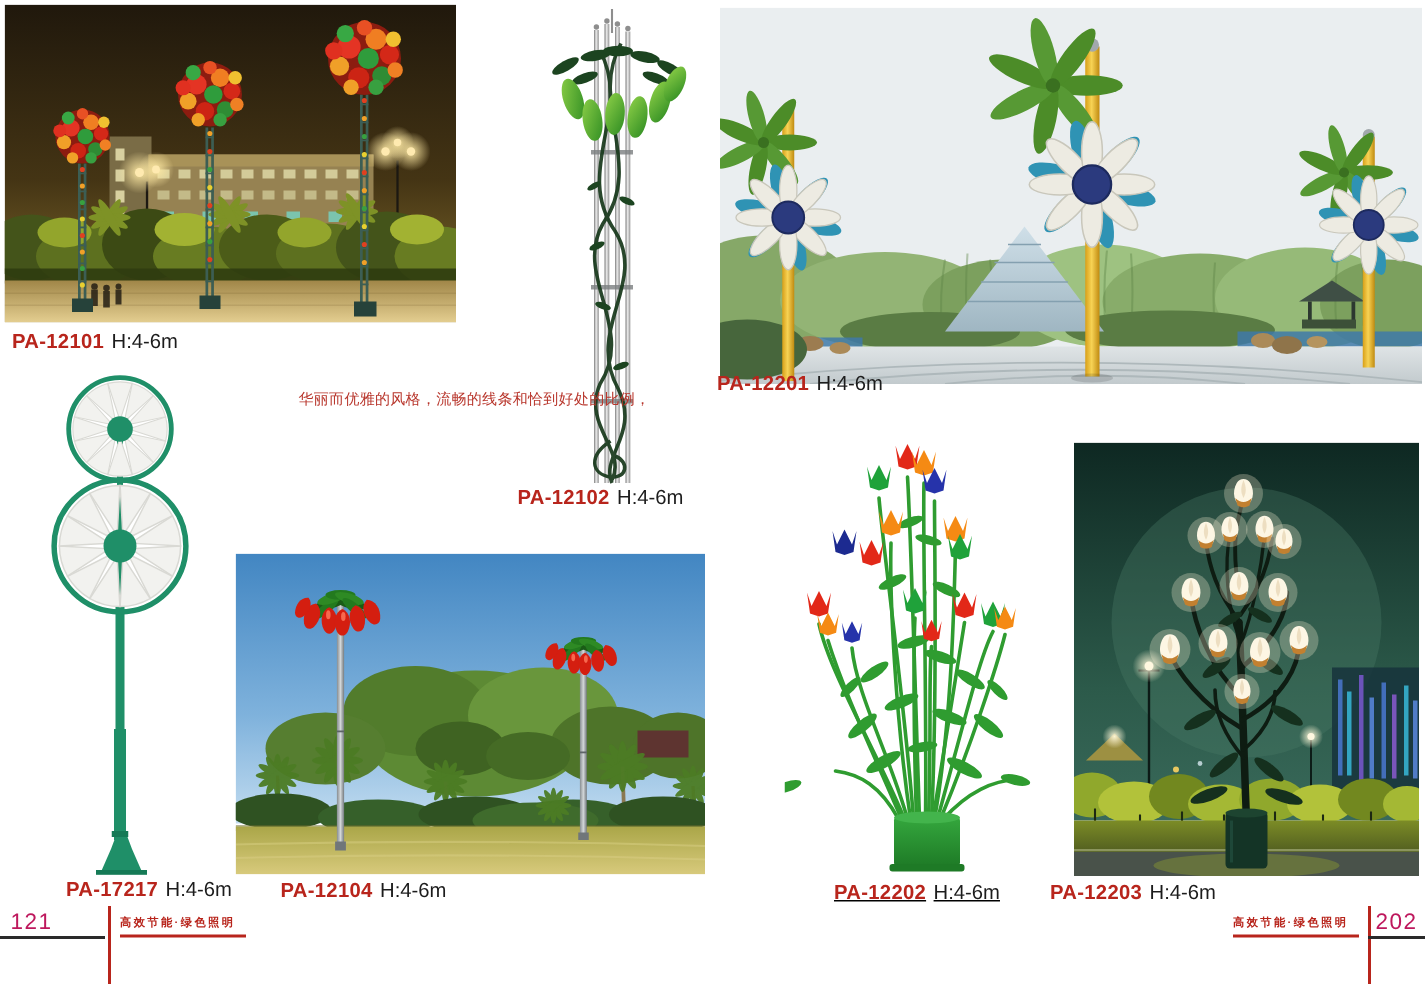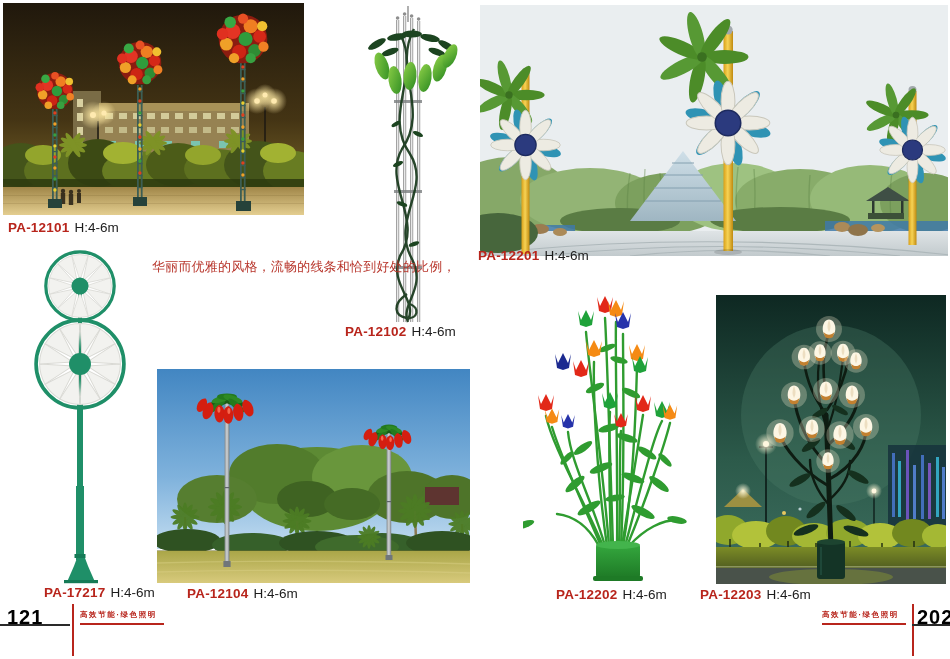--- a/index.html
+++ b/index.html
@@ -5,23 +5,23 @@
   html,body{margin:0;padding:0;}
   body{
     width:950px;height:659px;position:relative;background:#ffffff;
     font-family:"Liberation Sans",sans-serif;overflow:hidden;
   }
   .fig{position:absolute;overflow:hidden;background:#fff;}
   .fig svg{display:block;}
   .label{position:absolute;font-size:13.5px;white-space:nowrap;}
   .label .code{color:#b8251c;font-weight:bold;margin-right:5px;letter-spacing:.2px;}
   .label .hv{color:#1c1c1c;}
-  .desc{position:absolute;color:#b8362c;font-size:13px;line-height:22.5px;
-        letter-spacing:.2px;white-space:nowrap;}
-  .fnum{position:absolute;font-size:20px;font-weight:bold;color:#000000;letter-spacing:1px;}
+  .desc{position:absolute;color:#b8362c;font-size:10px;line-height:22.5px;
+        letter-spacing:.2px;white-space:nowrap;margin-left:47px;}
+  .fnum{position:absolute;font-size:15px;font-weight:normal;color:#be185d;letter-spacing:1px;}
   .slogan{position:absolute;font-size:7.5px;font-weight:bold;color:#b8251c;
           letter-spacing:1.6px;white-space:nowrap;}
   .blk-h{position:absolute;background:#2a2a2a;height:1.5px;}
   .red-v{position:absolute;background:#b8251c;width:1.5px;}
   .red-h{position:absolute;background:#b8251c;height:1.5px;}
 </style>
 </head>
 <body>
 
 <div>
@@ -651,21 +651,21 @@
       <use href="#tulip" transform="translate(23,120)" fill="#e22818"></use>
       <use href="#tulip" transform="translate(29,133) scale(0.9)" fill="#f58a14"></use>
       <use href="#tulip" transform="translate(45,138) scale(0.85)" fill="#2633aa"></use>
       <use href="#tulip" transform="translate(98,137) scale(0.85)" fill="#e22818"></use>
 
       <rect x="73" y="256" width="44" height="34" rx="3" fill="url(#potg)"></rect>
       <ellipse cx="95" cy="257" rx="22" ry="4" fill="#43b44c"></ellipse>
       <rect x="70" y="288" width="50" height="5" rx="2" fill="#1e7a26"></rect>
     </svg>
   </div>
-  <div class="label" style="left:556px;top:587px;">
+  <div class="label" style="left:556px;top:587px;text-decoration:underline;">
     <span class="code">PA-12202</span><span class="hv">H:4-6m</span>
   </div>
 
   <div class="fig" style="left:716px;top:295px;width:230px;height:289px;">
     <svg viewBox="0 0 230 289" width="230" height="289">
       <defs>
         <linearGradient id="sky7" x1="0" y1="0" x2="0" y2="1">
           <stop offset="0" stop-color="#0e2822"></stop>
             <stop offset=".65" stop-color="#2c5a4a"></stop>
             <stop offset="1" stop-color="#39695a"></stop>

